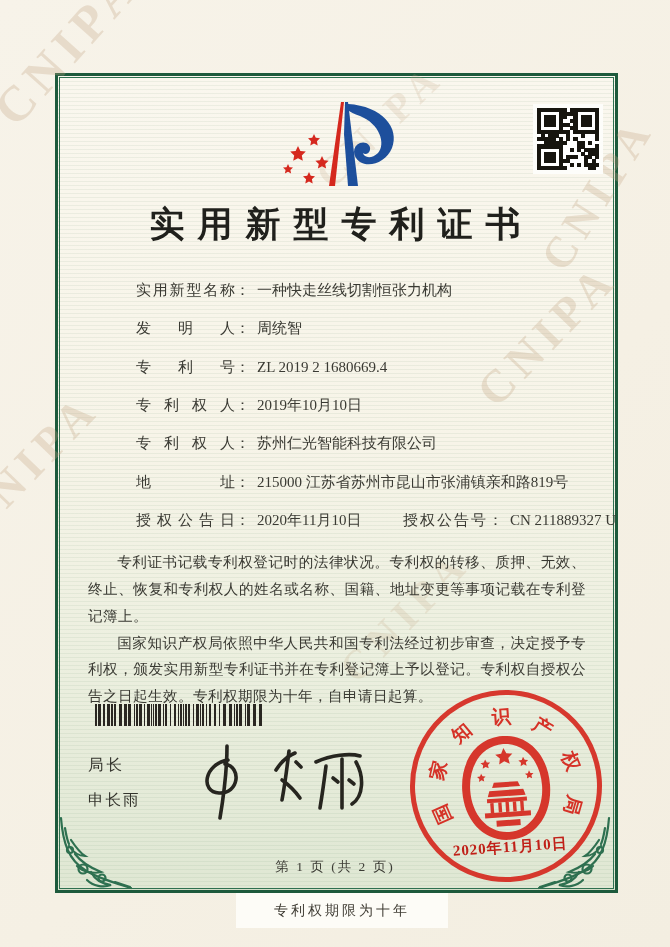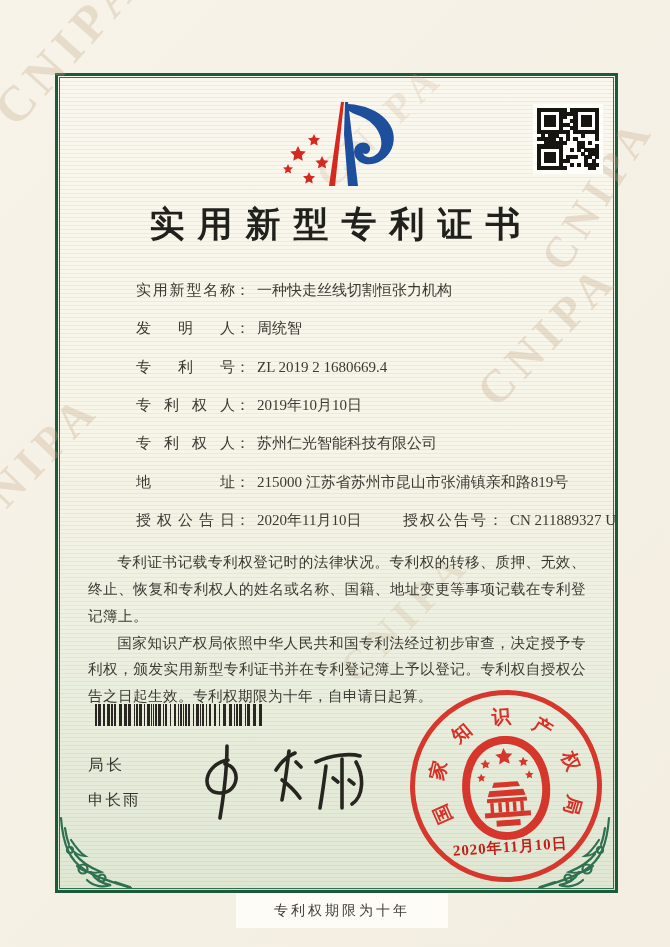--- a/index.html
+++ b/index.html
@@ -483,19 +483,20 @@
           <rect x="48.3" y="70" width="3.4" height="10"></rect>
             <rect x="55.6" y="70" width="3.4" height="10"></rect>
           <rect x="63" y="70" width="3.4" height="10"></rect>
           <rect x="27" y="80" width="46" height="5"></rect>
           <rect x="38" y="88" width="24" height="6"></rect>
         </g>
       </svg>
       <div class="seal-date">2020年11月10日</div>
     </div>
 
+    <div class="pageno">第 1 页 (共 2 页)</div>
   </div>
 
   <div class="notebox">
     <span>专利权期限为十年</span>
   </div>
 
 </div>
 
 </body></html>

